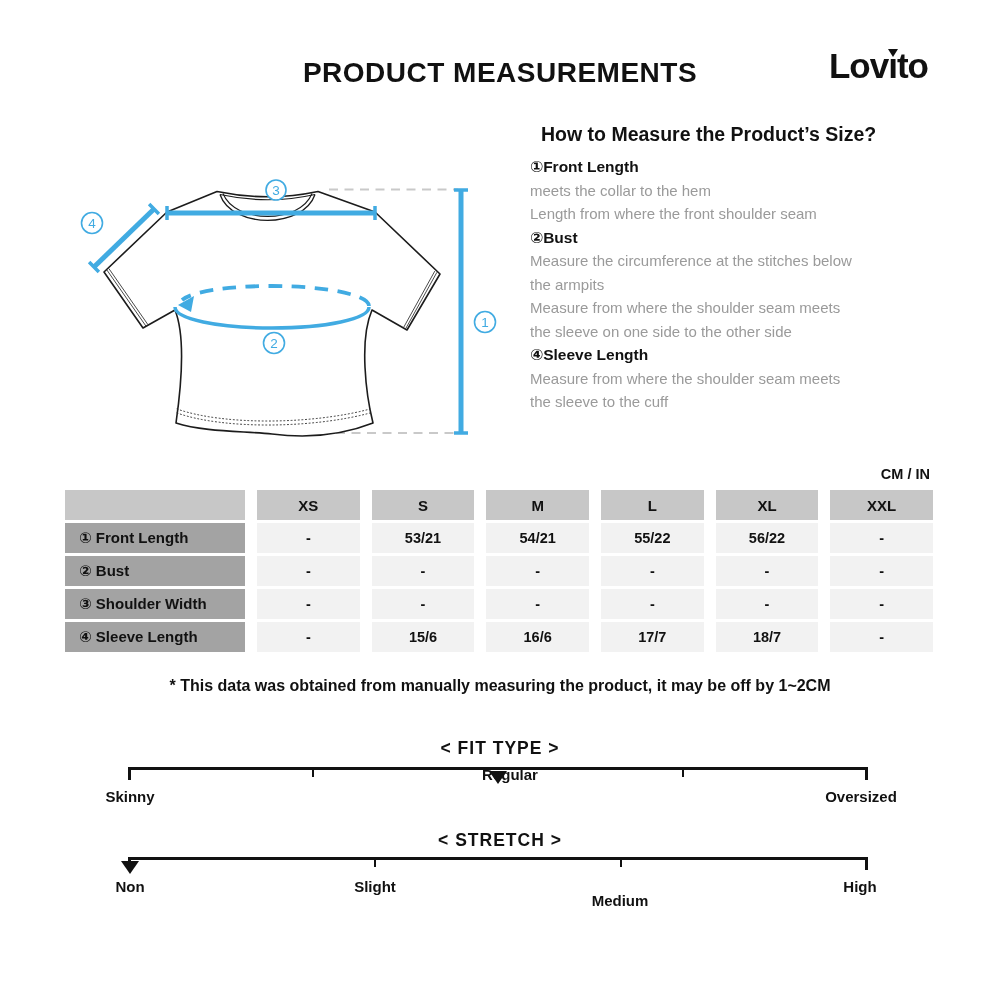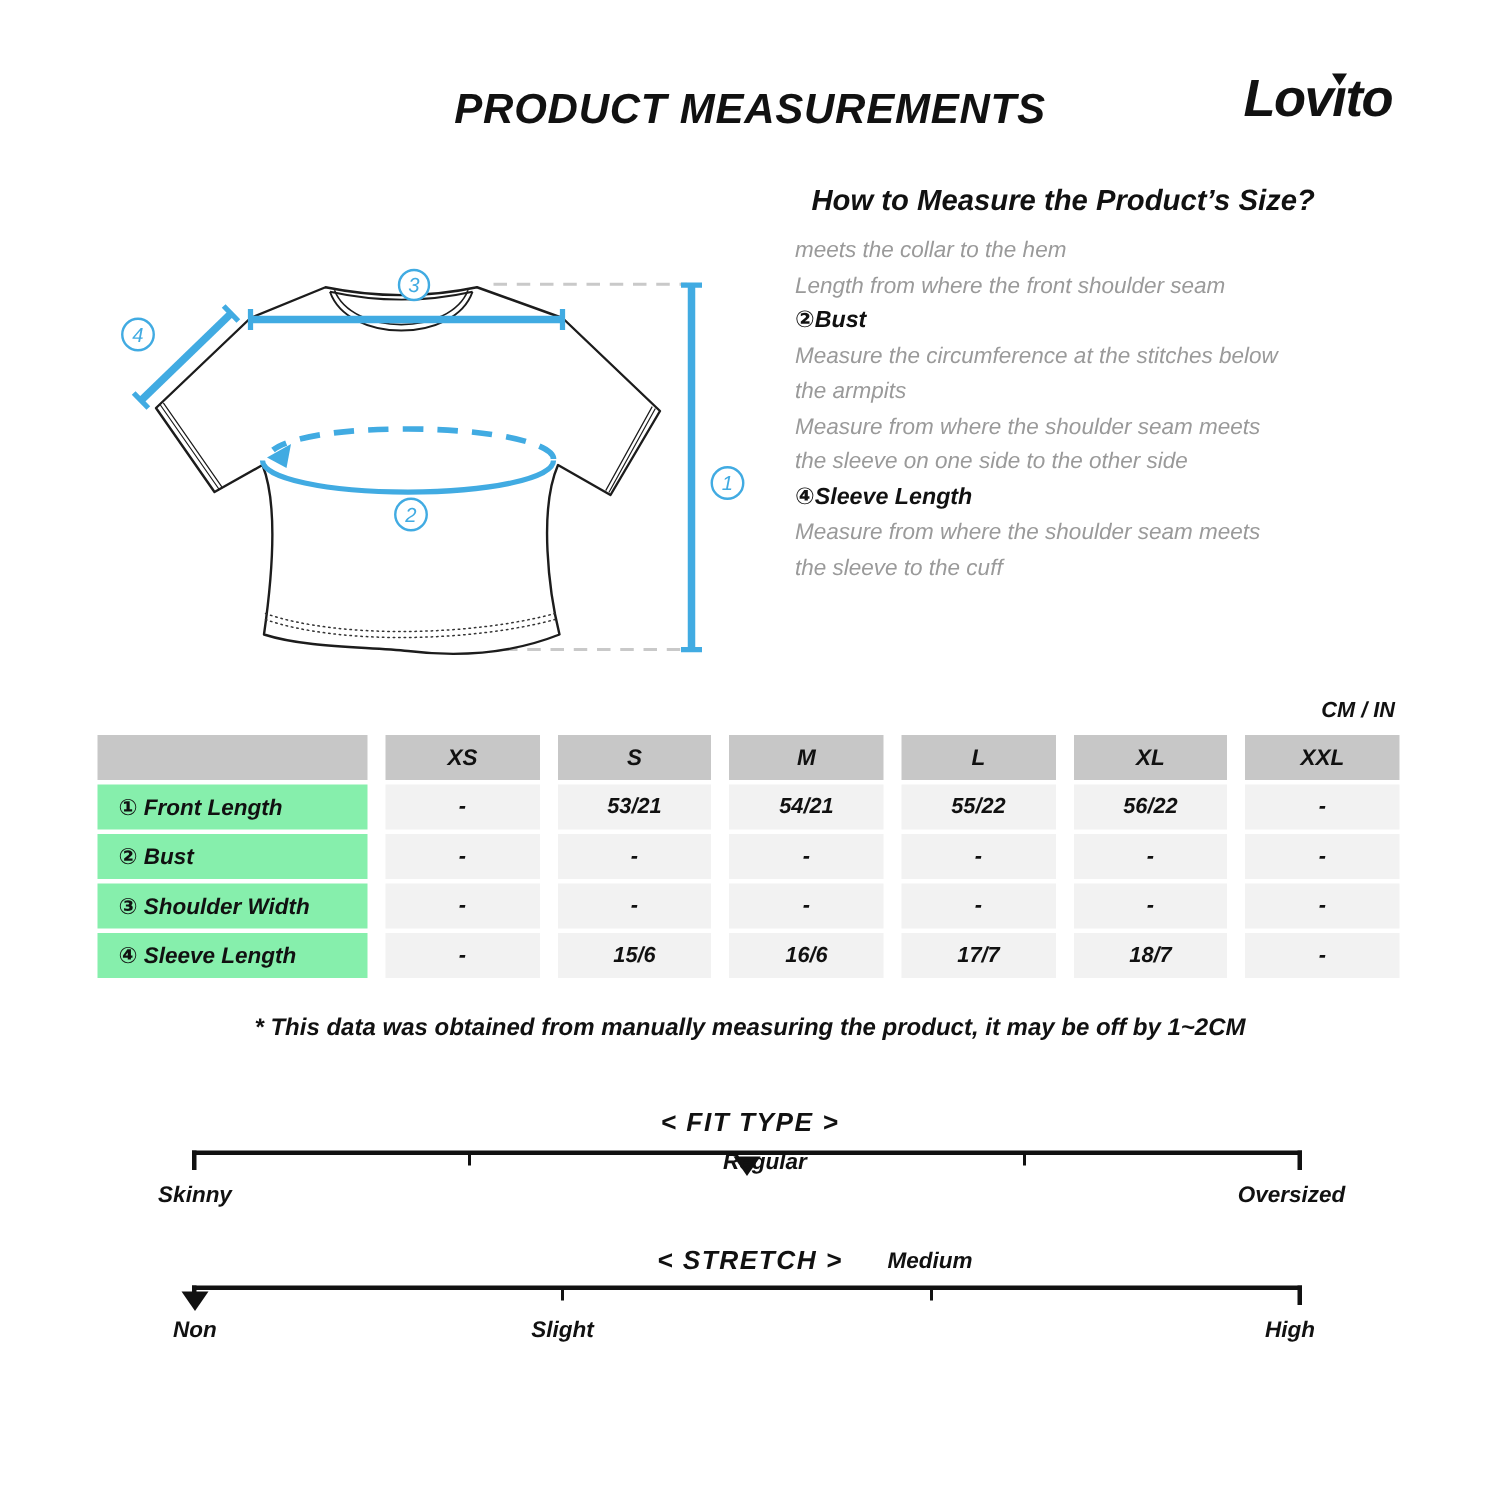--- a/index.html
+++ b/index.html
@@ -1,17 +1,17 @@
 <!DOCTYPE html>
 <html><head>
 <meta charset="utf-8">
 <style>
   html,body{margin:0;padding:0;background:#fff;}
   .page{position:relative;width:1000px;height:992px;background:#fff;overflow:hidden;
-        font-family:"Liberation Sans","DejaVu Sans",sans-serif;color:#111;font-style:italic;}
+        font-family:"Liberation Sans","DejaVu Sans",sans-serif;color:#111;}
   .abs{position:absolute;}
 
   
   .title{left:0;top:57px;width:1000px;text-align:center;font-size:28px;font-weight:bold;letter-spacing:.5px;}
   .brand{top:46px;right:72px;font-size:35px;font-weight:bold;letter-spacing:-1px;}
   .i-wrap{position:relative;display:inline-block;}
   .i-dot{position:absolute;left:50%;transform:translateX(-50%);top:3px;width:0;height:0;
          border-left:5px solid transparent;border-right:5px solid transparent;border-top:8px solid #111;}
 
   
@@ -21,21 +21,21 @@
   .howto{left:530px;top:123px;width:400px;}
   .howto h2{margin:0 0 9px 11px;font-size:19.5px;font-weight:bold;color:#111;}
   .hti{font-size:15.5px;font-weight:bold;line-height:23.5px;color:#111;}
   .htd{font-size:15px;line-height:23.5px;color:#9a9a9a;}
 
   
   .unit{top:466px;right:70px;font-size:14.5px;font-weight:bold;}
   .mtable{left:65px;top:490px;width:868px;display:grid;grid-template-columns:180px repeat(6,1fr);gap:3px 12px;text-align:center;}
   .cell{height:30px;display:flex;align-items:center;justify-content:center;font-weight:bold;font-size:14.5px;}
   .hcell{background:#c7c7c7;font-size:15px;}
-  .lcell{background:#86efac;justify-content:flex-start;padding-left:14px;font-size:15px;}
+  .lcell{background:#a3a3a3;justify-content:flex-start;padding-left:14px;font-size:15px;}
   .vcell{background:#f2f2f2;}
 
   .footnote{left:0;top:677px;width:1000px;text-align:center;font-size:16px;font-weight:bold;}
 
   
   .scale-title{left:0;width:1000px;text-align:center;font-size:17.5px;font-weight:bold;letter-spacing:1px;}
   .scale-line{height:3px;background:#111;}
   .tick-end{width:3px;height:13px;background:#111;}
   .tick-mid{width:2px;height:7px;background:#111;}
   .tri{width:0;height:0;border-left:9px solid transparent;border-right:9px solid transparent;border-top:13px solid #111;}
@@ -105,20 +105,21 @@
       <text x="214" y="197.8" text-anchor="middle" font-size="13.5" fill="#41abe2">2</text>
     </g>
     <g>
       <circle cx="425" cy="172" r="10.5" fill="#fff" stroke="#41abe2" stroke-width="1.6"></circle>
       <text x="425" y="176.8" text-anchor="middle" font-size="13.5" fill="#41abe2">1</text>
     </g>
   </svg>
 
   <section class="abs howto">
     <h2>How to Measure the Product’s Size?</h2>
+    <div class="hti"><span>①</span><span>Front Length</span></div>
     <div class="htd">meets the collar to the hem</div>
     <div class="htd">Length from where the front shoulder seam</div>
     <div class="hti"><span>②</span><span>Bust</span></div>
     <div class="htd">Measure the circumference at the stitches below</div>
     <div class="htd">the armpits</div>
     <div class="htd">Measure from where the shoulder seam meets</div>
     <div class="htd">the sleeve on one side to the other side</div>
     <div class="hti"><span>④</span><span>Sleeve Length</span></div>
     <div class="htd">Measure from where the shoulder seam meets</div>
     <div class="htd">the sleeve to the cuff</div>
@@ -185,17 +186,17 @@
   <div>
     <div class="abs scale-title" style="top:830px;">&lt; STRETCH &gt;</div>
     <div class="abs scale-line" style="left:128px;top:857px;width:740px;"></div>
     <div class="abs tick-end" style="left:128px;top:857px;"></div>
     <div class="abs tick-mid" style="left:374px;top:860px;"></div>
     <div class="abs tick-mid" style="left:620px;top:860px;"></div>
     <div class="abs tick-end" style="left:865px;top:857px;"></div>
     <div class="abs tri" style="left:121px;top:861px;"></div>
     <div class="abs scale-label" style="left:130px;top:878px;">Non</div>
     <div class="abs scale-label" style="left:375px;top:878px;">Slight</div>
-    <div class="abs scale-label" style="left:620px;top:832px;">Medium</div>
+    <div class="abs scale-label" style="left:620px;top:892px;">Medium</div>
     <div class="abs scale-label" style="left:860px;top:878px;">High</div>
   </div>
 
 </div>
 
 </body></html>

